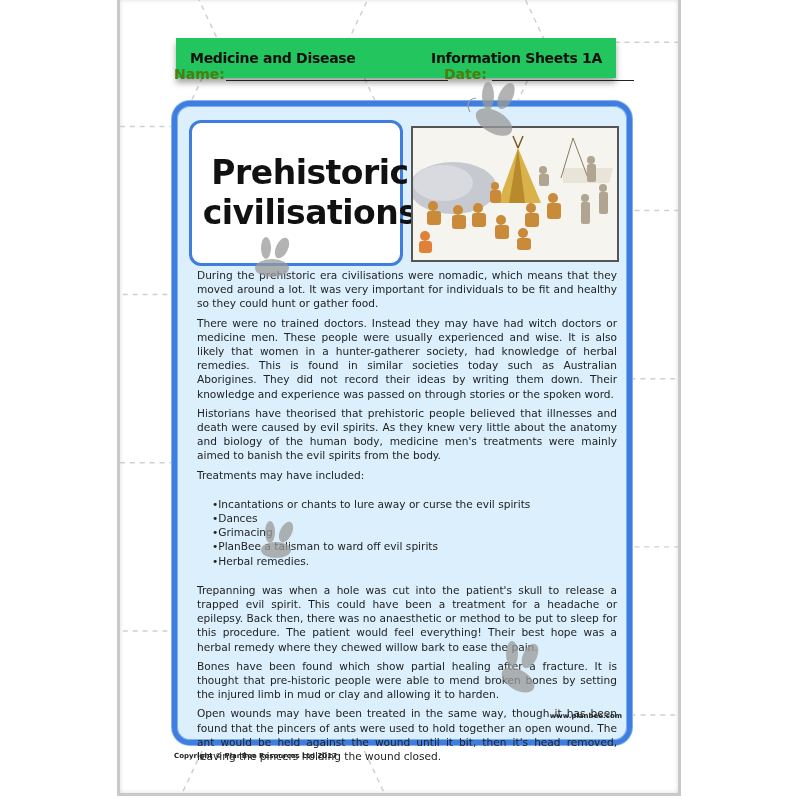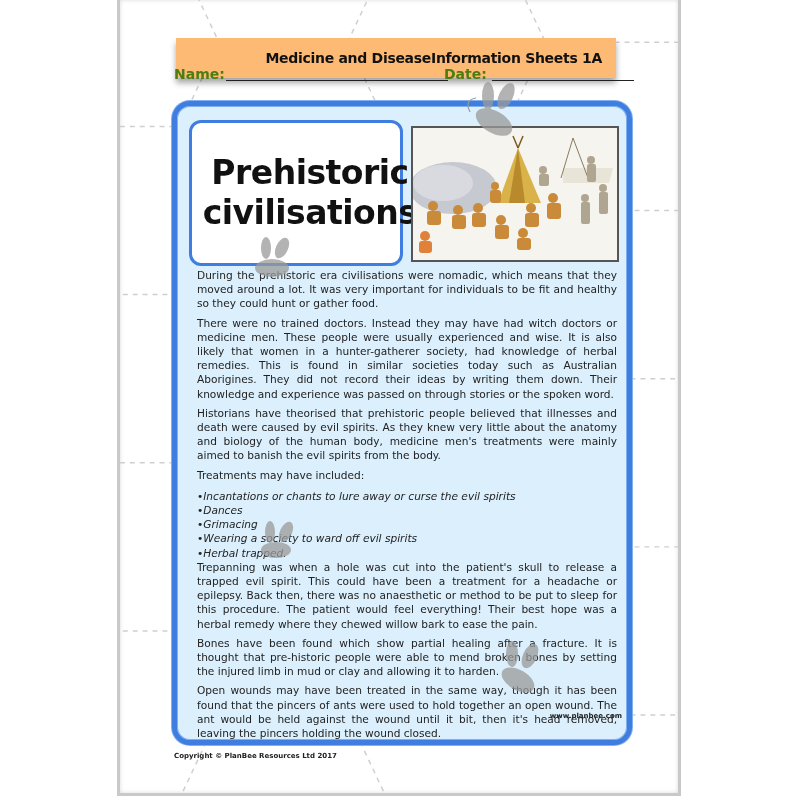--- a/index.html
+++ b/index.html
@@ -10,23 +10,23 @@
   .page {
     position: absolute; left: 117px; top: 0; width: 564px; height: 796px;
     background: #ffffff;
     border-left: 3px solid #c9c9c9; border-right: 3px solid #c9c9c9; border-bottom: 3px solid #c9c9c9;
     box-shadow: inset 0 0 4px rgba(0,0,0,0.15);
     box-sizing: border-box;
   }
   .hex-bg { position: absolute; left: 0; top: 0; width: 100%; height: 100%; pointer-events: none; }
   .header-bar {
     position: absolute; left: 56px; top: 38px; width: 440px; height: 40px;
-    background: #fdba74;
+    background: #22c55e;
     box-shadow: 0 5px 6px rgba(0,0,0,0.35);
-    display: flex; align-items: center; justify-content: flex-end;
+    display: flex; align-items: center; justify-content: space-between;
     padding: 0 14px; box-sizing: border-box;
   }
   .header-text {
     font-family: "DejaVu Sans", sans-serif; font-weight: bold; font-size: 14px; color: #111;
     letter-spacing: -0.3px;
   }
   .name-row {
     position: absolute; left: 54px; top: 66px; width: 460px; height: 18px;
     font-family: "DejaVu Sans", sans-serif; font-weight: bold; font-size: 14px; color: #4d7c0f;
   }
@@ -52,21 +52,21 @@
   .illustration {
     position: absolute; left: 234px; top: 20px; width: 208px; height: 136px;
     border: 2px solid #555; box-sizing: border-box; background: #f7f5f0; overflow: hidden;
   }
   .body-text {
     position: absolute; left: 20px; top: 162px; width: 420px;
     font-family: "DejaVu Sans", sans-serif; font-size: 10.6px; line-height: 14.2px; color: #222;
     text-align: justify;
   }
   .body-text p { margin: 0 0 5px 0; }
-  .body-text ul { list-style: none; margin: 0; padding: 0; font-style: italic; }
+  .body-text ul { list-style: none; margin: 15px; padding: 0; }
   .body-text li { margin: 0; }
   .body-text li::before { content: "\2022 "; }
   .footer-left {
     position: absolute; left: 54px; top: 752px;
     font-family: "DejaVu Sans", sans-serif; font-weight: bold; font-size: 7px; color: #222;
   }
   .footer-right {
     position: absolute; right: 56px; top: 712px;
     font-family: "DejaVu Sans", sans-serif; font-weight: bold; font-size: 7px; color: #222;
   }
@@ -172,22 +172,22 @@
 
     <div class="body-text">
       <p>During the prehistoric era civilisations were nomadic, which means that they moved around a lot. It was very important for individuals to be fit and healthy so they could hunt or gather food.</p>
       <p>There were no trained doctors. Instead they may have had witch doctors or medicine men. These people were usually experienced and wise. It is also likely that women in a hunter-gatherer society, had knowledge of herbal remedies. This is found in similar societies today such as Australian Aborigines. They did not record their ideas by writing them down. Their knowledge and experience was passed on through stories or the spoken word.</p>
       <p>Historians have theorised that prehistoric people believed that illnesses and death were caused by evil spirits.  As they knew very little about the anatomy and biology of the human body, medicine men's treatments were mainly aimed to banish the evil spirits from the body.</p>
       <p style="margin-bottom:7px">Treatments may have included:</p>
       <ul>
         <li>Incantations or chants to lure away or curse the evil spirits</li>
         <li>Dances</li>
         <li>Grimacing</li>
-        <li>Wearing a society to ward off evil spirits</li>
-        <li>Herbal trapped.</li>
+        <li>PlanBee a talisman to ward off evil spirits</li>
+        <li>Herbal remedies.</li>
       </ul>
       <p>Trepanning was when a hole was cut into the patient's skull to release a trapped evil spirit. This could have been a treatment for a headache or epilepsy. Back then, there was no anaesthetic or method to be put to sleep for this procedure. The patient would feel everything! Their best hope was a herbal remedy where they chewed willow bark to ease the pain.</p>
       <p>Bones have been found which show partial healing after a fracture. It is thought that pre-historic people were able to mend broken bones by setting the injured limb in mud or clay and allowing it to harden.</p>
       <p>Open wounds may have been treated in the same way, though it has been found that the pincers of ants were used to hold together an open wound. The ant would be held against the wound until it bit, then it's head removed, leaving the pincers holding the wound closed.</p>
     </div>
   </div>
 
   <svg class="bee" style="left:340px;top:82px" width="70" height="60" viewBox="0 0 70 60">
     <g fill="#9a9a9a" opacity="0.75">
       <ellipse cx="28" cy="14" rx="6" ry="14"></ellipse>

